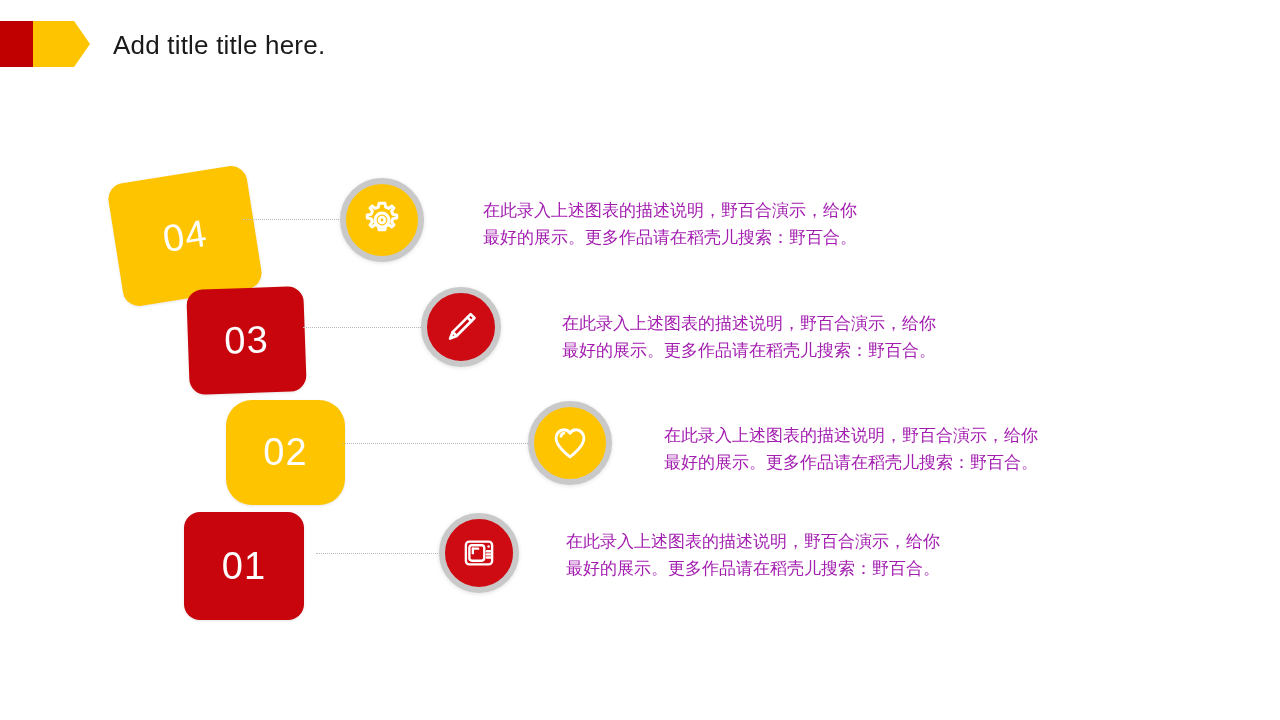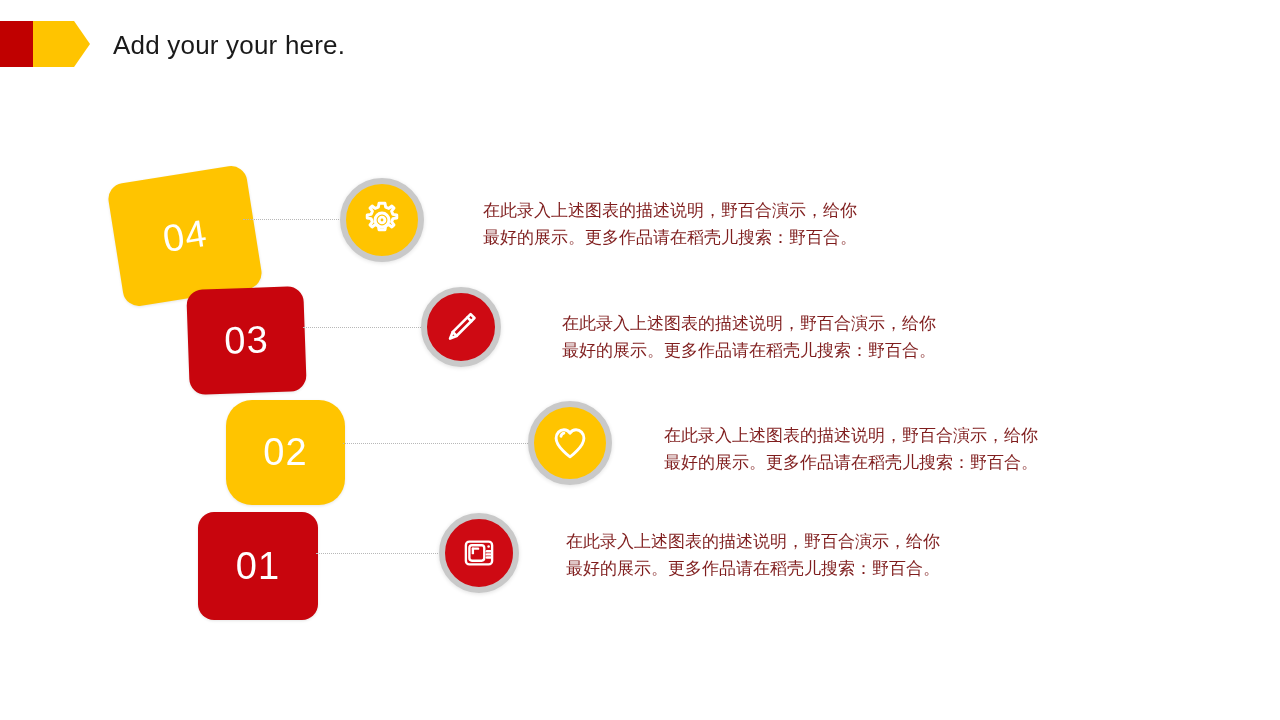--- a/index.html
+++ b/index.html
@@ -99,33 +99,33 @@
   .icon-bubble.yellow { background: #ffc400; }
   .icon-bubble.red    { background: #ce0a13; }
   .icon-bubble svg { display: block; }
 
   
   .row-text {
     position: absolute;
     font-family: "DejaVu Sans", "Liberation Sans", sans-serif;
     font-size: 17px;
     line-height: 27px;
-    color: #7f1d1d;
+    color: #a21caf;
     white-space: nowrap;
   }
 </style>
 </head>
 <body>
 
 <div id="slide">
 
   <div class="header">
     <div class="hdr-red-block"></div>
     <div class="hdr-yellow-arrow"></div>
-    <div class="hdr-title">Add your your here.</div>
+    <div class="hdr-title">Add title title here.</div>
   </div>
 
   <div class="row">
     <div class="num-card yellow" style="left:115px; top:174px; width:140px; height:124px; transform:rotate(-9deg);">
       <span>04</span>
     </div>
 
     <div class="connector" style="left:243px; top:219px; width:100px;"></div>
 
     <div class="icon-bubble yellow" style="left:340px; top:178px; width:84px; height:84px;">
@@ -183,21 +183,21 @@
       </svg>
     </div>
 
     <div class="row-text" style="left:664px; top:422px;">
       <div>在此录入上述图表的描述说明，野百合演示，给你</div>
       <div>最好的展示。更多作品请在稻壳儿搜索：野百合。</div>
     </div>
   </div>
 
   <div class="row">
-    <div class="num-card red" style="left:198px; top:512px; width:120px; height:108px; transform:rotate(0deg);">
+    <div class="num-card red" style="left:184px; top:512px; width:120px; height:108px; transform:rotate(0deg);">
       <span>01</span>
     </div>
 
     <div class="connector" style="left:316px; top:553px; width:124px;"></div>
 
     <div class="icon-bubble red" style="left:439px; top:513px; width:80px; height:80px;">
       <svg width="42" height="42" viewBox="0 0 48 48">
         <g fill="none" stroke="#ffffff" stroke-width="2.7" stroke-linejoin="round" stroke-linecap="round">
           <rect x="9.0" y="11.0" width="30.0" height="26.0" rx="4"></rect>
           <rect x="13.0" y="15.2" width="17.0" height="17.6" rx="3"></rect>

